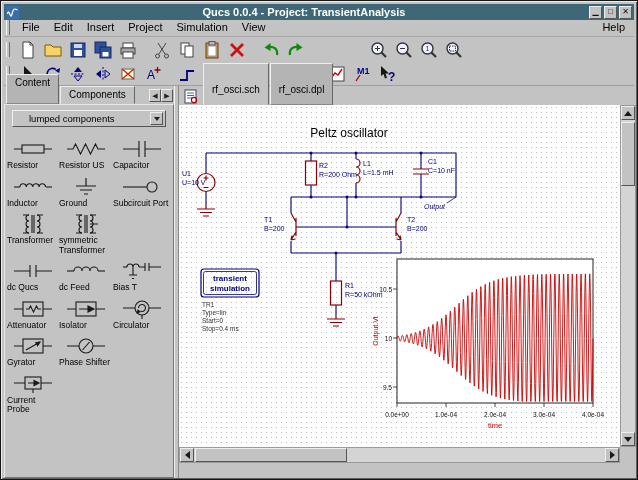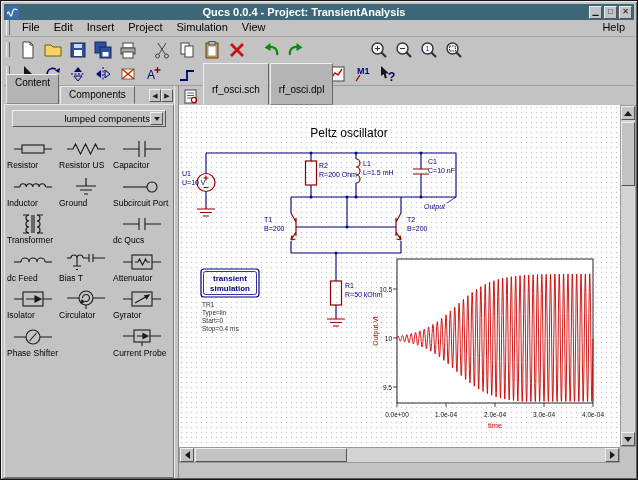--- a/index.html
+++ b/index.html
@@ -42,21 +42,21 @@
   .tab { font-size:10px; padding:2px 8px; background:#b4b4b4; height:30px;
          border:1px solid; border-color:#eee #666 #888 #eee; margin-right:1px; white-space:nowrap; }
   .tab.active { background:#c3c3c3; height:18px; border-bottom-color:#c3c3c3; }
   .tab-scroll { margin-left:auto; display:flex; margin-bottom:2px; margin-right:1px; }
   .ts-btn { width:12px; height:13px; font-size:7px; line-height:11px; text-align:center;
             background:#c3c3c3; border:1px solid; border-color:#eee #555 #555 #eee; color:#222; }
   .side-panel { position:absolute; left:0; top:18px; right:0; bottom:0; background:#c3c3c3;
                 border:1px solid; border-color:#e8e8e8 #777 #777 #e8e8e8; padding:5px 2px; }
   .combo { height:17px; margin:0 5px 9px; background:#c3c3c3; border:1px solid;
            border-color:#f0f0f0 #555 #555 #f0f0f0; font-size:9.5px; display:flex;
-           align-items:center; padding:0 2px 0 7px;text-align:right; }
+           align-items:center; padding:0 2px 0 16px; }
   .combo-label { flex:1; white-space:nowrap; overflow:hidden; }
   .combo-btn { width:13px; height:13px; border:1px solid; border-color:#f0f0f0 #555 #555 #f0f0f0;
                display:flex; align-items:center; justify-content:center; }
   .combo-arrow { width:0; height:0; border-left:3px solid transparent;
                  border-right:3px solid transparent; border-top:4px solid #222; }
   .comp-grid { display:grid; grid-template-columns:52px 54px 58px; row-gap:3px; }
   .comp { padding-top:2px; }
   .comp svg { display:block; margin:0 auto; }
   .clabel { font-size:8.5px; line-height:1.12; color:#000; margin-top:1px; }
 
@@ -373,20 +373,28 @@
             <div class="clabel">Subcircuit Port</div>
           </div>
         <div class="comp">
             <svg width="40" height="22" viewBox="0 0 40 22" fill="none" stroke="#1a1a1a" stroke-width="1.1">
               <path d="M16 2a3 3 0 0 0 0 6a3 3 0 0 0 0 6a3 3 0 0 0 0 6"></path>
               <path d="M24 2a3 3 0 0 1 0 6a3 3 0 0 1 0 6a3 3 0 0 1 0 6"></path>
               <path d="M19 2v18M21 2v18M16 2h-6M16 20h-6M24 2h6M24 20h6"></path>
             </svg>
             <div class="clabel">Transformer</div>
           </div>
+        <div class="comp">
+            <svg width="40" height="22" viewBox="0 0 40 22" fill="none" stroke="#1a1a1a" stroke-width="1.1">
+              <path d="M16 2a3 3 0 0 0 0 6a3 3 0 0 0 0 6a3 3 0 0 0 0 6"></path>
+              <path d="M24 2a3 3 0 0 1 0 6a3 3 0 0 1 0 6a3 3 0 0 1 0 6"></path>
+              <path d="M19 2v18M21 2v18M16 2h-6M16 20h-6M24 2h6M24 20h6M24 11h8"></path>
+            </svg>
+            <div class="clabel">symmetric Transformer</div>
+          </div>
         <div class="comp empty"></div>
         <div class="comp">
             <svg width="40" height="22" viewBox="0 0 40 22" fill="none" stroke="#1a1a1a" stroke-width="1.1">
               <path d="M1 11h16M23 11h16M17 5v12M23 5v12"></path>
             </svg>
             <div class="clabel">dc Qucs</div>
           </div>
         <div class="comp">
             <svg width="40" height="22" viewBox="0 0 40 22" fill="none" stroke="#1a1a1a" stroke-width="1.1">
               <path d="M1 11h7"></path>

